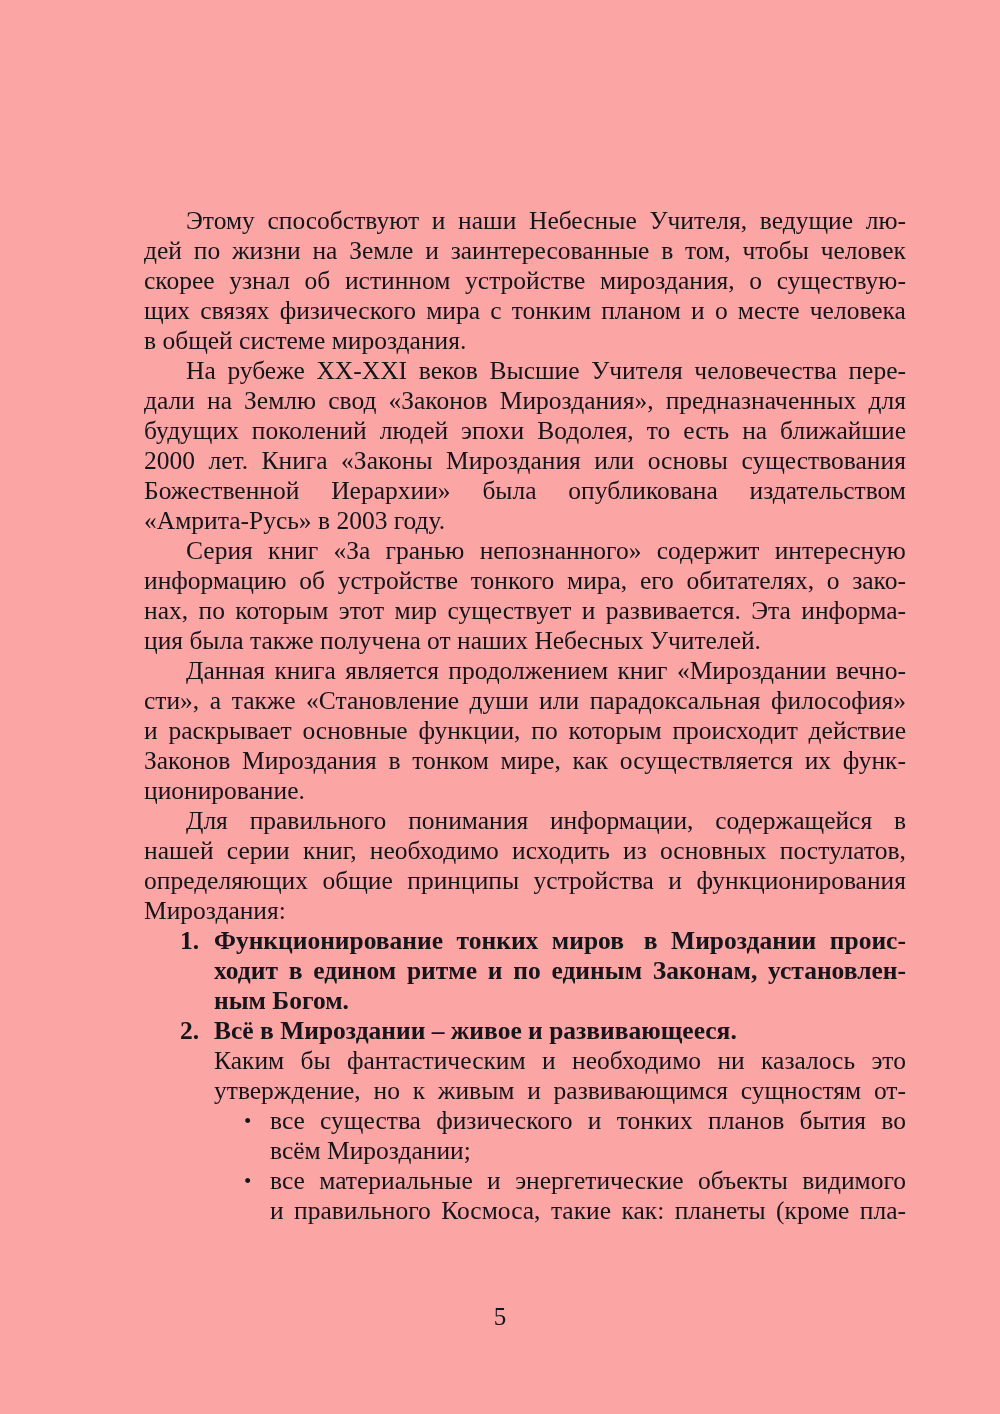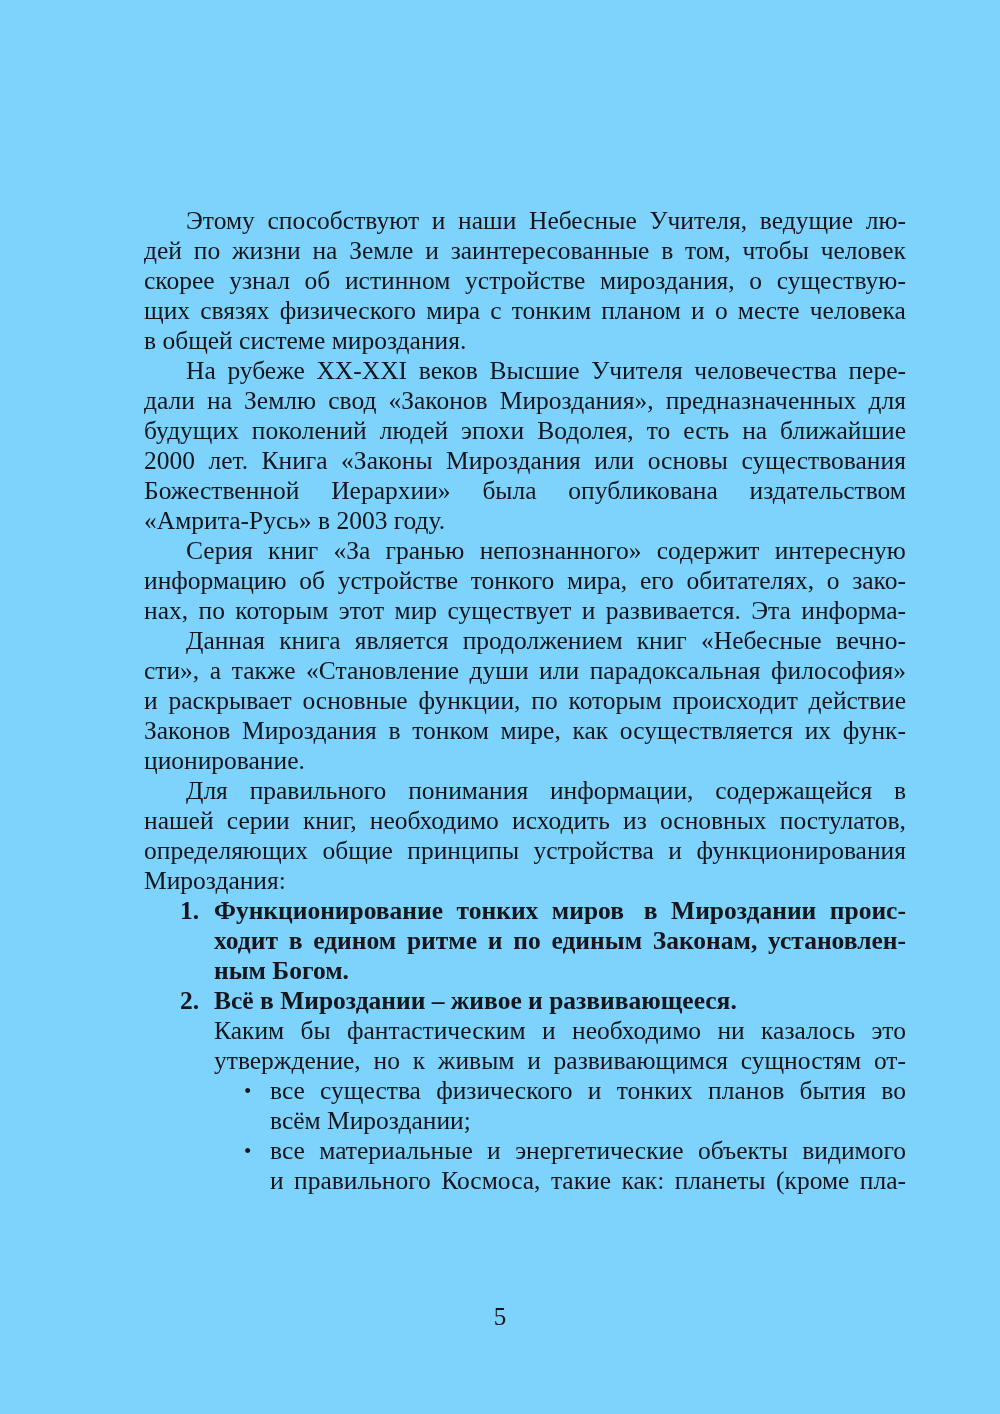--- a/index.html
+++ b/index.html
@@ -15,21 +15,21 @@
     font-family: "Liberation Serif", "DejaVu Serif", serif;
     color: #15151c;
     overflow: hidden;
   }
 
   .page {
     position: absolute;
     top: 0; left: 0;
     width: 1000px;
     height: 1414px;
-    background: #7dd3fc;
+    background: #fca5a5;
   }
 
   
   .textblock {
     position: absolute;
     left: 144px;
     top: 206px;
     width: 762px;
   }
 
@@ -247,29 +247,30 @@
           <span class="w">по</span>
           <span class="w">которым</span>
           <span class="w">этот</span>
           <span class="w">мир</span>
           <span class="w">существует</span>
           <span class="w">и</span>
           <span class="w">развивается.</span>
           <span class="w">Эта</span>
           <span class="w">информа-</span>
         </div>
+        <div class="line last">ция была также получена от наших Небесных Учителей.</div>
       </div>
       <div>
         <div class="line just indent">
           <span class="w">Данная</span>
           <span class="w">книга</span>
           <span class="w">является</span>
           <span class="w">продолжением</span>
           <span class="w">книг</span>
-          <span class="w">«Небесные</span>
+          <span class="w">«Мироздании</span>
           <span class="w">вечно-</span>
         </div>
         <div class="line just">
           <span class="w">сти»,</span>
           <span class="w">а</span>
           <span class="w">также</span>
           <span class="w">«Становление</span>
           <span class="w">души</span>
           <span class="w">или</span>
           <span class="w">парадоксальная</span>

